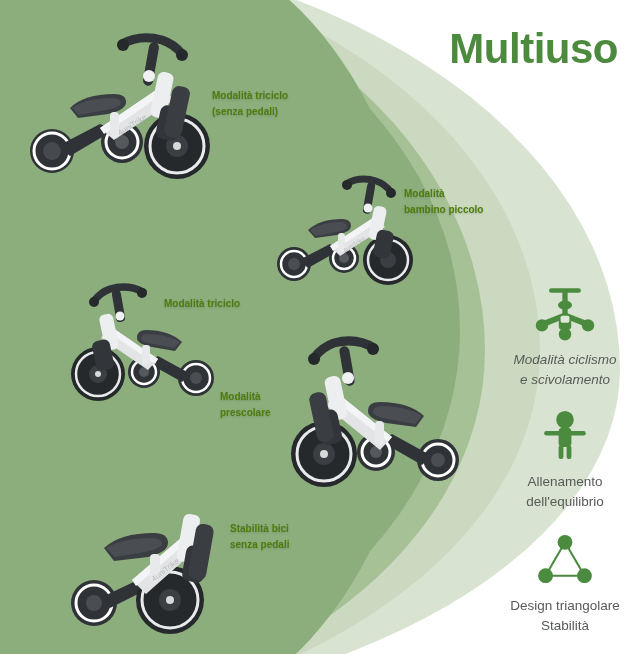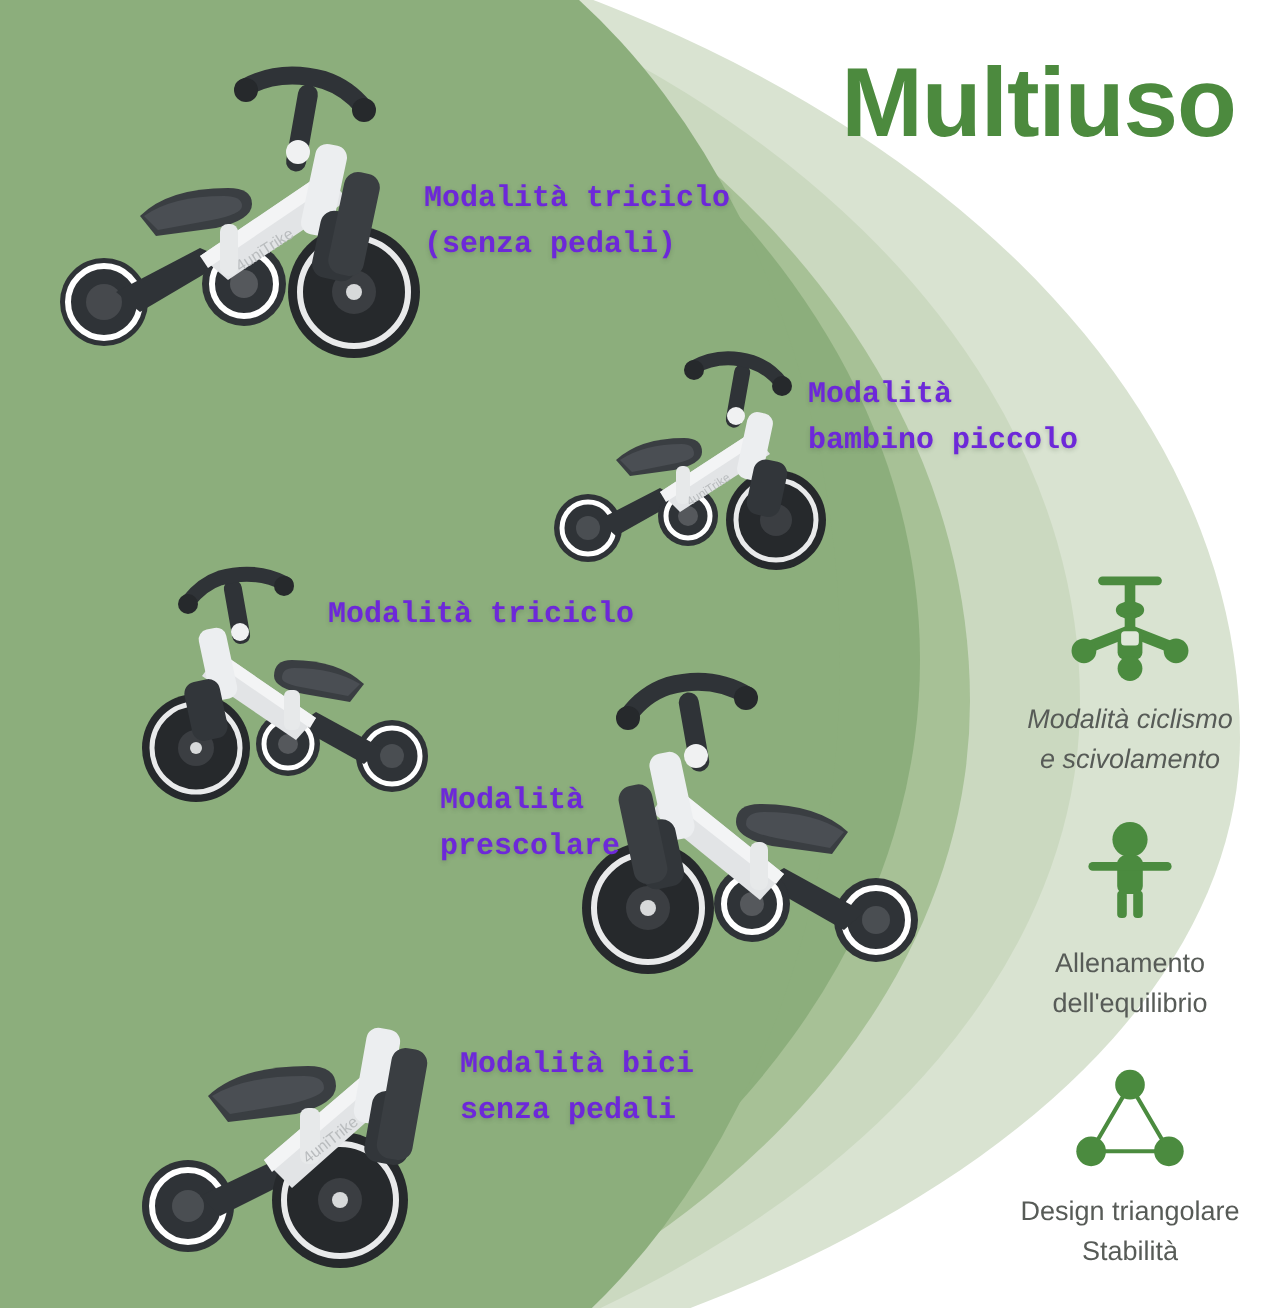--- a/index.html
+++ b/index.html
@@ -47,37 +47,36 @@
     left: -80px; top: -70px;
     width: 500px; height: 800px;
     background: #8cae7c;
     border-radius: 0 60% 60% 0 / 0 50% 50% 0;
   }
 
   
   #title {
     position: absolute;
     right: 22px; top: 28px;
-    font-size: 49px;
+    font-size: 42px;
     font-weight: bold;
     color: #4c8a3e;
     letter-spacing: -0.5px;
     line-height: 1;
   }
 
   
   .photo-label {
     position: absolute;
-    color: #6d28d9;
+    color: #4d7c0f;
     font-weight: bold;
-    font-size: 15px;
+    font-size: 10px;
     line-height: 1.55;
     text-shadow: 0 1px 2px rgba(60,80,55,0.25);
     white-space: pre-line;
-    font-family: Liberation Mono, monospace;
   }
   #label-1 { left: 212px; top: 88px; }
   #label-2 { left: 404px; top: 186px; }
   #label-3 { left: 164px; top: 296px; }
   #label-4 { left: 220px; top: 389px; }
   #label-5 { left: 230px; top: 521px; }
 
   
   .trike { position: absolute; }
   #trike-1 { left: 22px;  top: 28px;  width: 200px; height: 160px; }
@@ -282,21 +281,21 @@
     </svg>
   </div>
 
   <div class="photo-label" id="label-1">Modalità triciclo
 (senza pedali)</div>
   <div class="photo-label" id="label-2">Modalità
 bambino piccolo</div>
   <div class="photo-label" id="label-3">Modalità triciclo</div>
   <div class="photo-label" id="label-4">Modalità
 prescolare</div>
-  <div class="photo-label" id="label-5">Modalità bici
+  <div class="photo-label" id="label-5">Stabilità bici
 senza pedali</div>
 
   <div class="feature" id="feature-1">
     <div class="feature-icon">
       <svg viewBox="0 0 70 62" width="62" height="56">
         <g fill="#4b8b3f">
           <rect x="17" y="3" width="36" height="5" rx="2.5"></rect>
           <rect x="32" y="6" width="6" height="13" rx="2"></rect>
           <ellipse cx="35" cy="22" rx="8" ry="5"></ellipse>
           <rect x="32" y="24" width="6" height="9"></rect>

